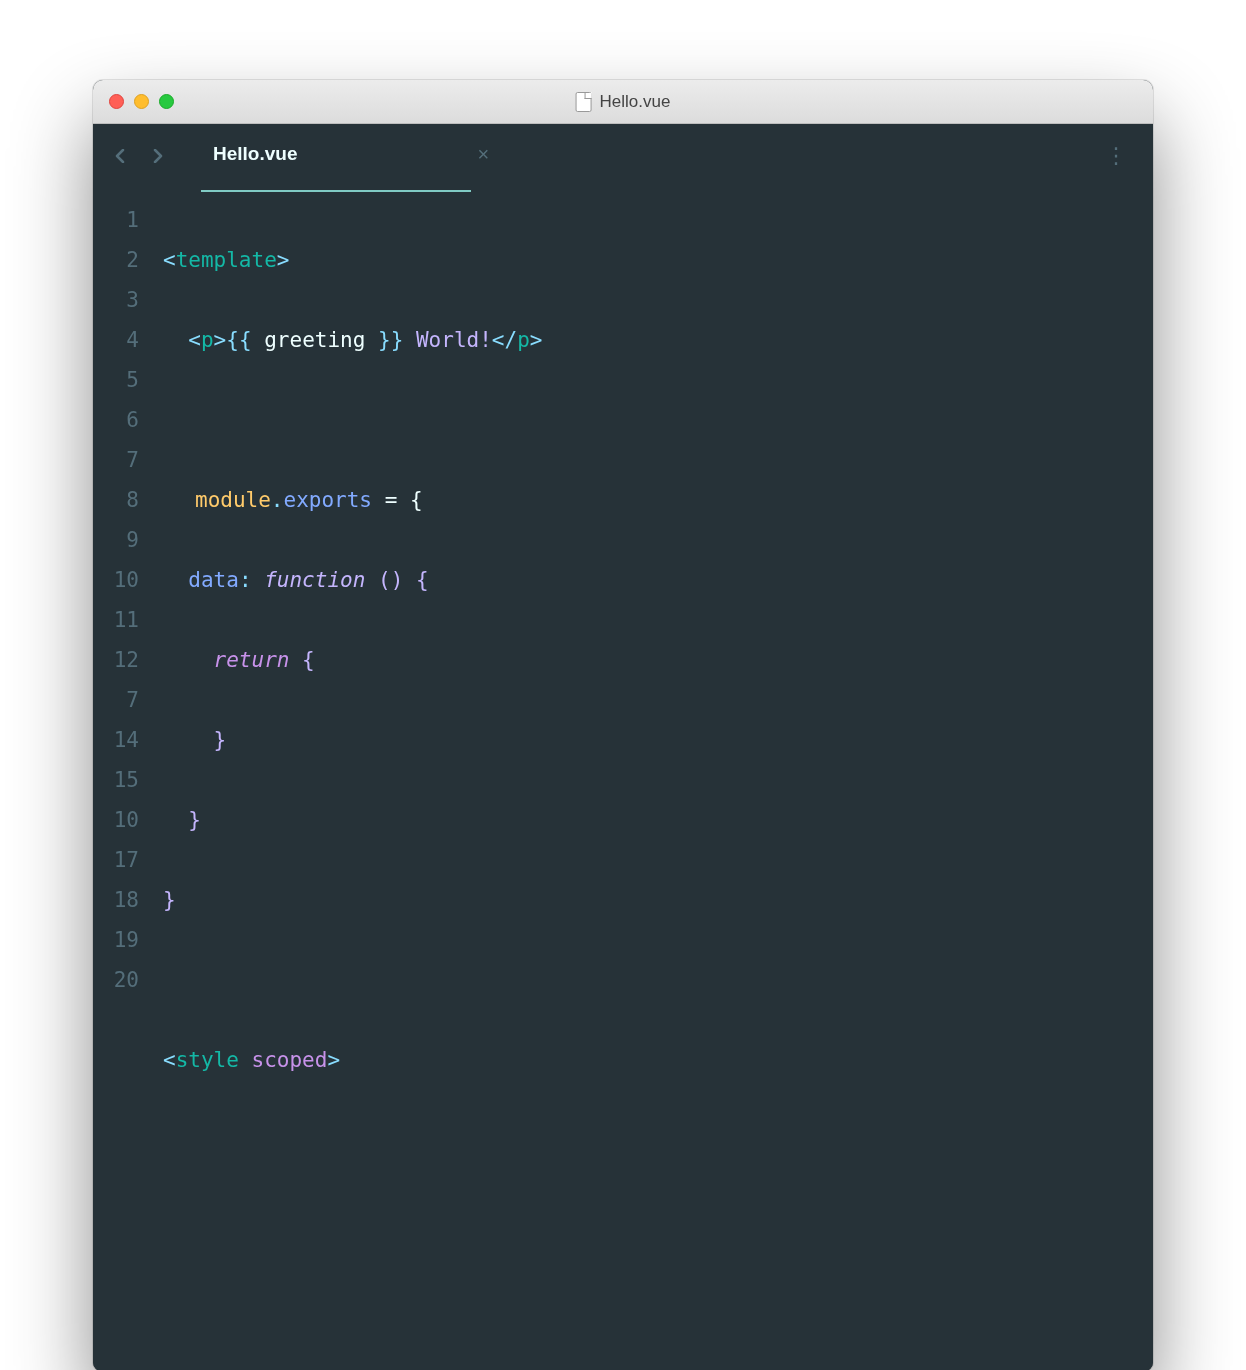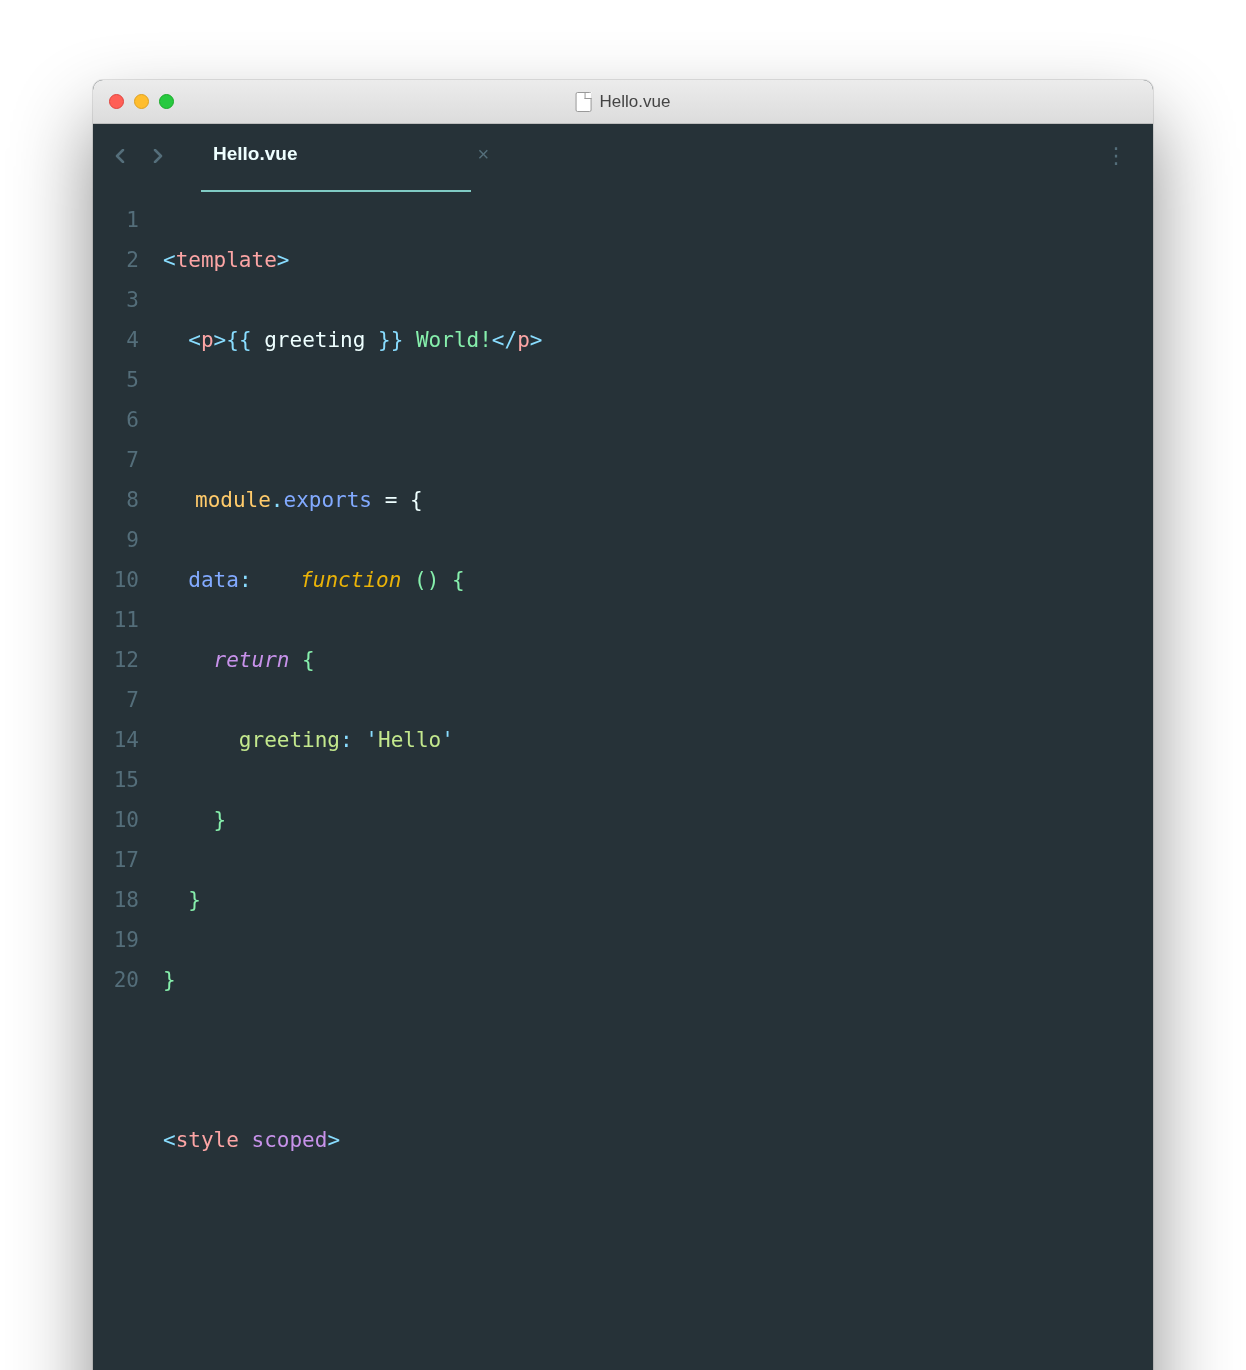--- a/index.html
+++ b/index.html
@@ -166,27 +166,27 @@
       white-space: pre;
     }
 
     .code-line {
       display: block;
       height: 40px;
     }
 
     
     .punct { color: #89ddff; }
-    .tag { color: #fca5a5; }
+    .tag { color: #14b8a6; }
     .attr { color: #c792ea; }
-    .text { color: #86efac; }
+    .text { color: #c4b5fd; }
     .mod { color: #ffcb6b; margin-left: 32px; }
     .prop { color: #82aaff; }
     .kw { color: #c792ea; font-style: italic; }
-    .fn { color: #eab308; font-style: italic; margin-left: 36px; }
+    .fn { color: #c4b5fd; font-style: italic; }
     .str { color: #c3e88d; }
     .mustache { color: #89ddff; }
     .interp { color: #eeffff; }
     .eq { color: #eeffff; }
   </style>
 </head>
 <body>
 
 <div class="window">
 
@@ -243,21 +243,20 @@
       <div>20</div>
     </div>
 
     <div class="code">
 <span class="code-line"><span class="punct">&lt;</span><span class="tag">template</span><span class="punct">&gt;</span></span>
 <span class="code-line"><span>  </span><span class="punct">&lt;</span><span class="tag">p</span><span class="punct">&gt;</span><span class="mustache">{{</span><span class="interp"> </span><span class="interp">greeting</span><span class="interp"> </span><span class="mustache">}}</span><span class="text"> World!</span><span class="punct">&lt;/</span><span class="tag">p</span><span class="punct">&gt;</span></span>
 <span class="code-line"><span></span></span>
 <span class="code-line"><span class="mod">module</span><span class="punct">.</span><span class="prop">exports</span><span class="eq"> = {</span></span>
 <span class="code-line"><span>  </span><span class="prop">data</span><span class="punct">:</span><span> </span><span class="fn">function</span><span class="text"> () {</span></span>
 <span class="code-line"><span>    </span><span class="kw">return</span><span class="text"> {</span></span>
-<span class="code-line"><span>      </span><span class="str">greeting</span><span class="punct">:</span><span> </span><span class="punct">'</span><span class="str">Hello</span><span class="punct">'</span></span>
 <span class="code-line"><span>    </span><span class="text">}</span></span>
 <span class="code-line"><span>  </span><span class="text">}</span></span>
 <span class="code-line"><span class="text">}</span></span>
 <span class="code-line"><span></span></span>
 <span class="code-line"><span class="punct">&lt;</span><span class="tag">style</span><span> </span><span class="attr">scoped</span><span class="punct">&gt;</span></span>
 
 
 
 
 

